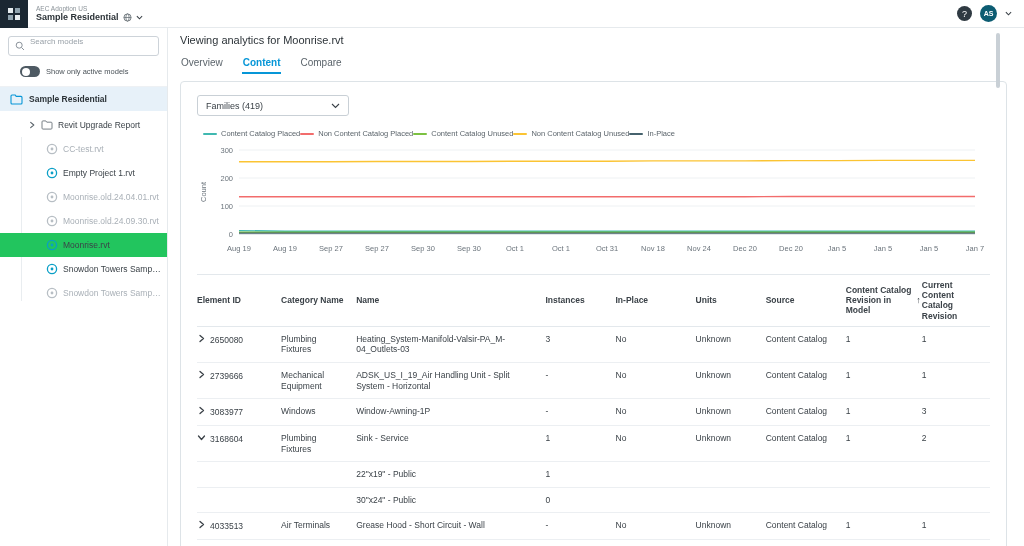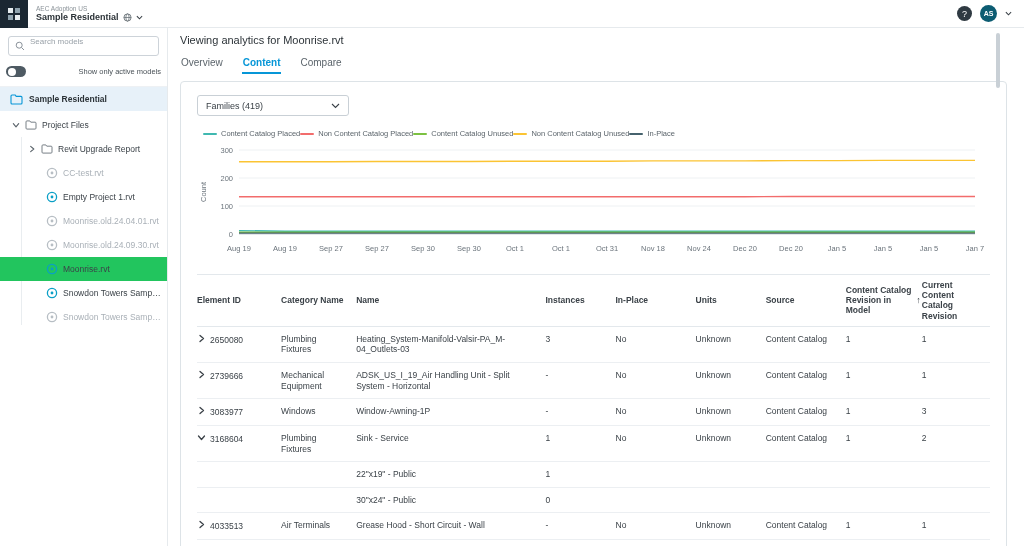--- a/index.html
+++ b/index.html
@@ -17,21 +17,21 @@
   .avatar { width:17px; height:17px; border-radius:50%; background:#0c5c72; color:#fff; font-size:7px; font-weight:bold; display:flex; align-items:center; justify-content:center; cursor:pointer; }
 
   
   .layout { display:flex; height: 518px; }
 
   
   .sidebar { width: 168px; border-right: 1px solid #e6eaed; flex-shrink: 0; padding-top: 8px; overflow: hidden; background:#fff; }
   .search-box { margin: 0 8px 8px; height: 20px; border: 1px solid #cdd3d9; border-radius: 3px;
     display:flex; gap:5px; padding: 0 6px; cursor:text; }
   .search-box .ph { color:#9aa2a9; font-size: 8px; }
-  .toggle-row { display:flex; align-items:center; gap:14px; padding: 2px 6px 9px; font-size: 7.5px; color:#4a5258; border-bottom:1px solid #eef1f4;justify-content:space-between; }
+  .toggle-row { display:flex; align-items:center; gap:6px; padding: 2px 20px 9px; font-size: 7.5px; color:#4a5258; border-bottom:1px solid #eef1f4; }
   .toggle { width: 20px; height: 11px; border-radius: 6px; background:#4e5a63; position:relative; cursor:pointer; flex-shrink:0; }
   .toggle .knob { width: 8px; height: 8px; border-radius:50%; background:#fff; position:absolute; top:1.5px; left:2px; }
   .root-item { height: 24px; display:flex; align-items:center; gap:6px; padding: 0 10px; background:#e7f1f9; font-weight:bold; font-size:8.5px; color:#2c3338; cursor:pointer; }
   .tree { padding: 2px 0 4px; font-size: 8.5px; position: relative; }
   .tree::before { content:''; position:absolute; left:21px; top:26px; bottom:8px; width:1px; background:#e9edf0; }
   .tree-item { height: 24px; display:flex; align-items:center; gap:5px; cursor:pointer; position:relative; }
   .tree-item .lbl { white-space:nowrap; overflow:hidden; text-overflow:ellipsis; flex:1; padding-right:6px; }
   .tree-item.lvl0 { padding-left: 12px; }
   .tree-item.lvl1 { padding-left: 28px; }
   .tree-item.lvl2 { padding-left: 46px; }
@@ -129,33 +129,20 @@
       </div>
       <div class="root-item">
         <span class="icn">
           <svg width="13" height="11" viewBox="0 0 13 11">
               <path d="M1 2c0-.6.4-1 1-1h3.2l1 1.4H11c.6 0 1 .4 1 1V9c0 .6-.4 1-1 1H2c-.6 0-1-.4-1-1z" fill="none" stroke="#0696d7" stroke-width="1.1"></path>
             </svg>
         </span>
         <span>Sample Residential</span>
       </div>
       <div class="tree" id="tree">
-          <div class="tree-item lvl0">
-            <span class="icn">
-              <svg width="8" height="8" viewBox="0 0 9 9" style="transform:rotate(90deg)">
-                <path d="M3 1.5L6.5 4.5L3 7.5" fill="none" stroke="#5b646b" stroke-width="1.3" stroke-linecap="round" stroke-linejoin="round"></path>
-              </svg>
-            </span>
-            <span class="icn">
-              <svg width="12" height="10" viewBox="0 0 13 11">
-                <path d="M1 2c0-.6.4-1 1-1h3.2l1 1.4H11c.6 0 1 .4 1 1V9c0 .6-.4 1-1 1H2c-.6 0-1-.4-1-1z" fill="none" stroke="#6a737b" stroke-width="1"></path>
-              </svg>
-            </span>
-            <span class="lbl">Project Files</span>
-          </div>
           <div class="tree-item lvl1">
             <span class="icn">
               <svg width="8" height="8" viewBox="0 0 9 9" style="">
                 <path d="M3 1.5L6.5 4.5L3 7.5" fill="none" stroke="#5b646b" stroke-width="1.3" stroke-linecap="round" stroke-linejoin="round"></path>
               </svg>
             </span>
             <span class="icn">
               <svg width="12" height="10" viewBox="0 0 13 11">
                 <path d="M1 2c0-.6.4-1 1-1h3.2l1 1.4H11c.6 0 1 .4 1 1V9c0 .6-.4 1-1 1H2c-.6 0-1-.4-1-1z" fill="none" stroke="#6a737b" stroke-width="1"></path>
               </svg>

